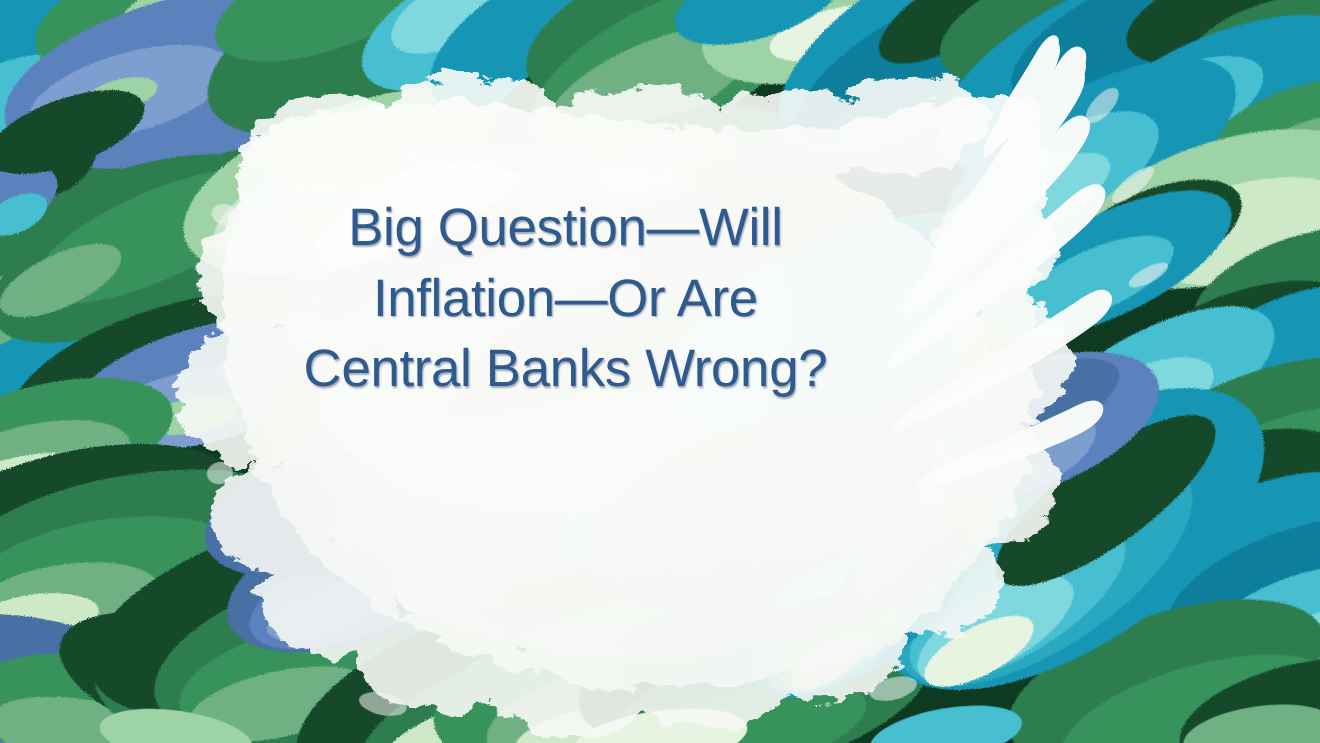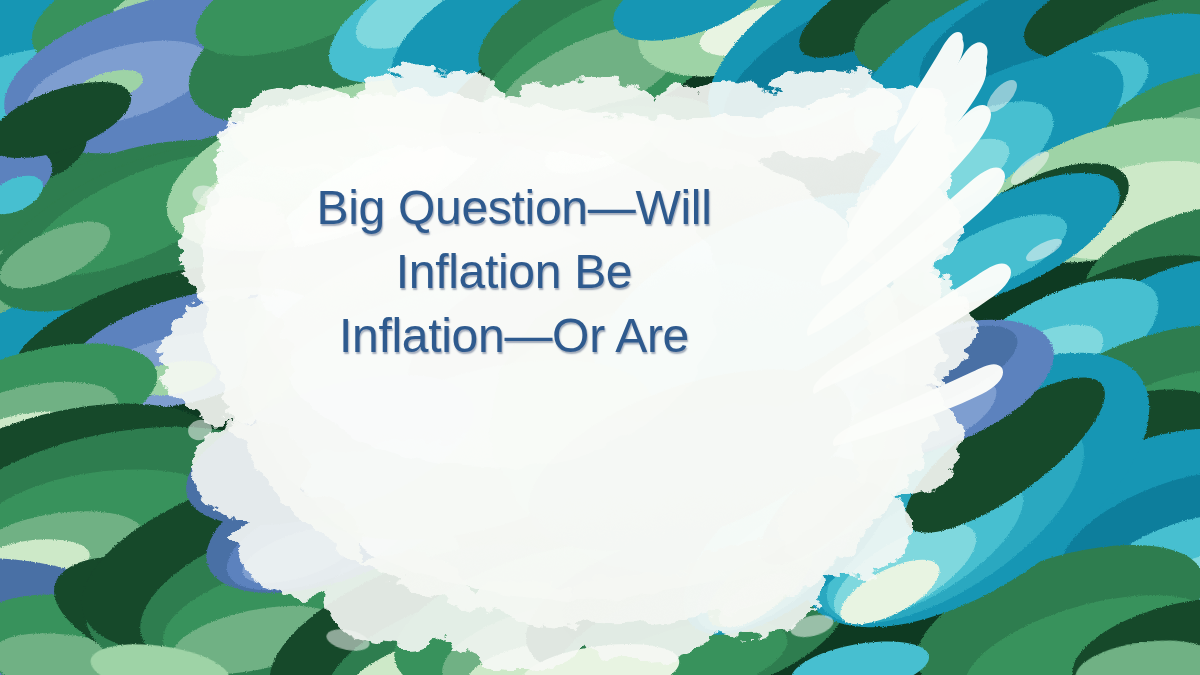--- a/index.html
+++ b/index.html
@@ -310,17 +310,17 @@
       <ellipse cx="1044" cy="250" rx="20" ry="7" transform="rotate(-28 1044 250)"></ellipse>
       <ellipse cx="206" cy="196" rx="14" ry="10" transform="rotate(20 206 196)"></ellipse>
       <ellipse cx="200" cy="430" rx="12" ry="10" transform="rotate(-14 200 430)"></ellipse>
       <ellipse cx="348" cy="640" rx="22" ry="10" transform="rotate(12 348 640)"></ellipse>
       <ellipse cx="812" cy="626" rx="22" ry="10" transform="rotate(-14 812 626)"></ellipse>
     </g>
   </svg>
 
   <div id="title-block">
     <span class="title-line">Big Question—Will</span>
-    <span class="title-line">Inflation Be</span>
     <span class="title-line">Inflation—Or Are</span>
+    <span class="title-line">Central Banks Wrong?</span>
   </div>
 
 </div>
 
 </body></html>

